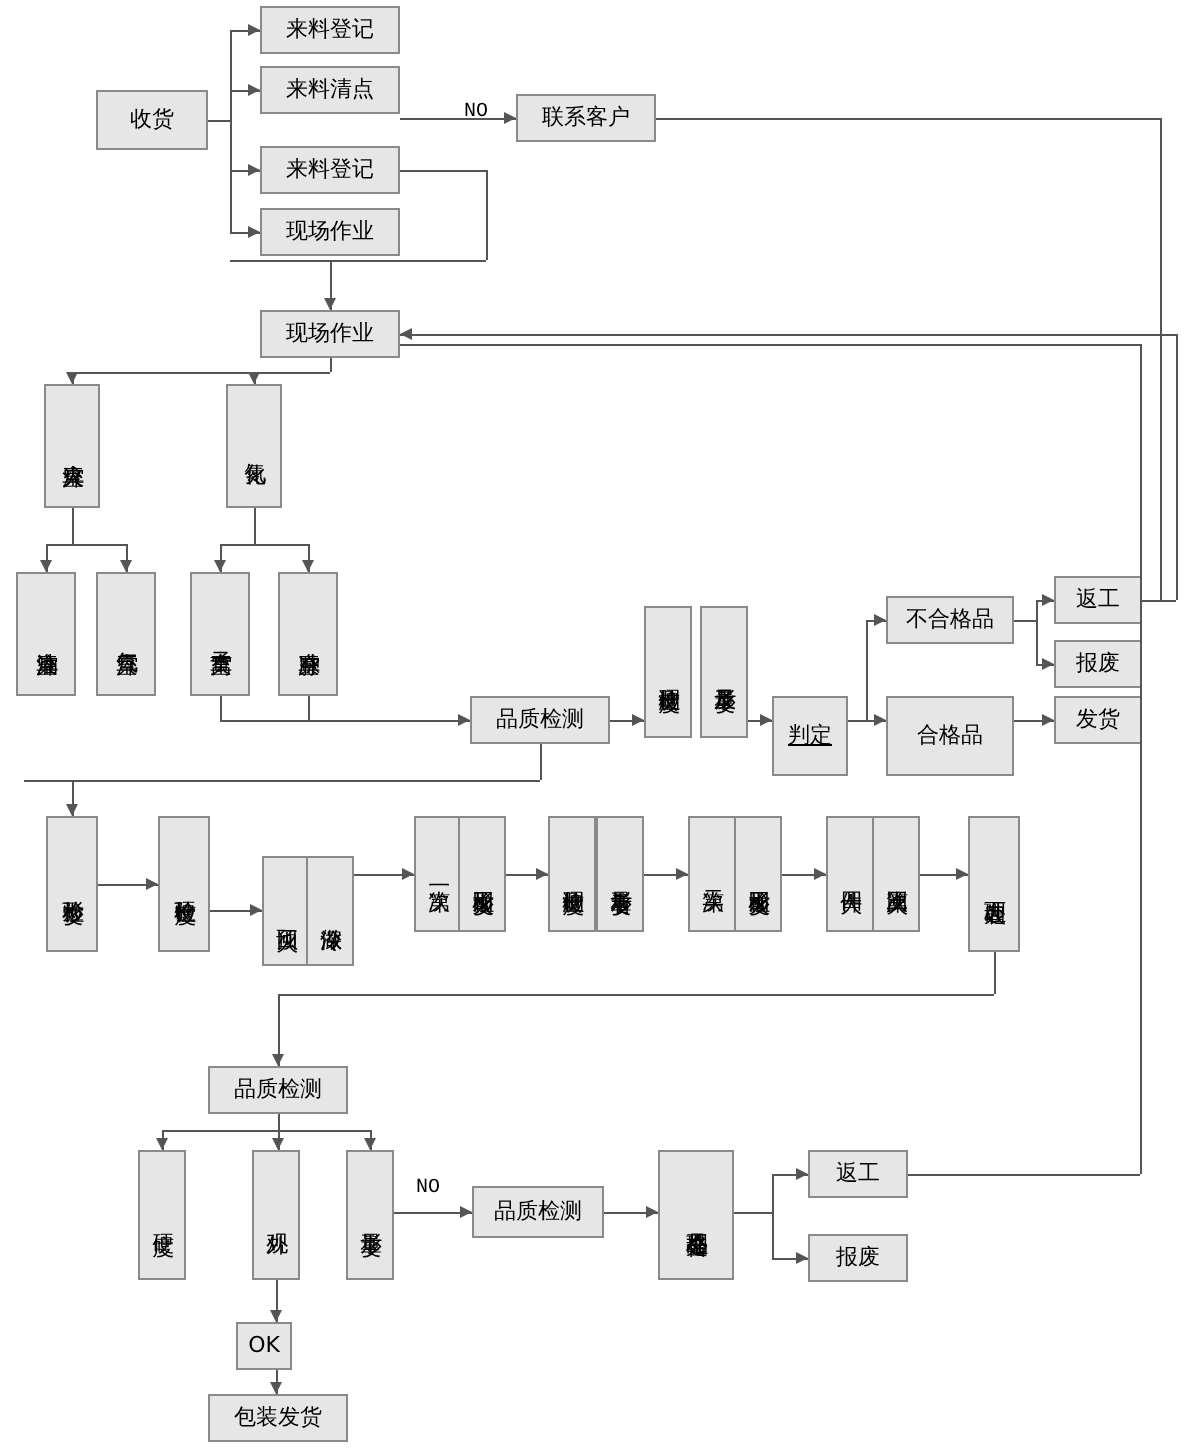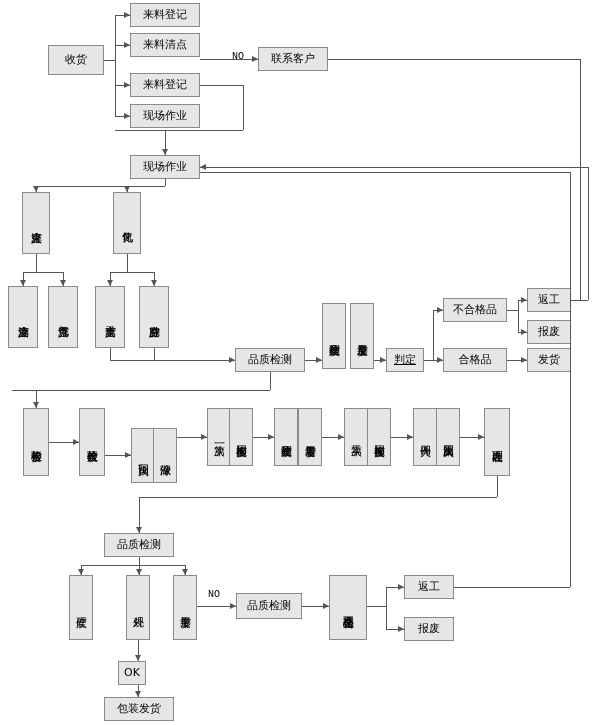--- a/index.html
+++ b/index.html
@@ -82,23 +82,23 @@
     <div class="node" style="left: 130px; top: 155px; width: 70px; height: 24px;">现场作业</div>
     <div class="node vert" style="left: 22px; top: 192px; width: 28px; height: 62px;">真空淬火</div>
     <div class="node vert" style="left: 113px; top: 192px; width: 28px; height: 62px;">氮化</div>
     <div class="node vert" style="left: 8px; top: 286px; width: 30px; height: 62px;">真空油淬</div>
     <div class="node vert" style="left: 48px; top: 286px; width: 30px; height: 62px;">真空气淬</div>
     <div class="node vert" style="left: 95px; top: 286px; width: 30px; height: 62px;">真空离子</div>
     <div class="node vert" style="left: 139px; top: 286px; width: 30px; height: 62px;">真空脉冲</div>
     <div class="node" style="left: 235px; top: 348px; width: 70px; height: 24px;">品质检测</div>
     <div class="node vert" style="left: 322px; top: 303px; width: 24px; height: 66px;">检测硬度</div>
     <div class="node vert" style="left: 350px; top: 303px; width: 24px; height: 66px;">及变形量</div>
-    <div class="node" style="left: 386px; top: 348px; width: 38px; height: 24px; text-decoration: underline;">判定</div>
+    <div class="node" style="left: 386px; top: 348px; width: 38px; height: 40px; text-decoration: underline;">判定</div>
     <div class="node" style="left: 443px; top: 298px; width: 64px; height: 24px;">不合格品</div>
-    <div class="node" style="left: 443px; top: 348px; width: 64px; height: 24px;">合格品</div>
+    <div class="node" style="left: 443px; top: 348px; width: 64px; height: 40px;">合格品</div>
     <div class="node" style="left: 527px; top: 288px; width: 44px; height: 24px;">返工</div>
     <div class="node" style="left: 527px; top: 320px; width: 44px; height: 24px;">报废</div>
     <div class="node" style="left: 527px; top: 348px; width: 44px; height: 24px;">发货</div>
     <div class="node vert" style="left: 23px; top: 408px; width: 26px; height: 68px;">检验变形</div>
     <div class="node vert" style="left: 79px; top: 408px; width: 26px; height: 68px;">检验硬度</div>
     <div class="node vert" style="left: 131px; top: 428px; width: 24px; height: 55px;">预回火</div>
     <div class="node vert" style="left: 153px; top: 428px; width: 24px; height: 55px;">做深冷</div>
     <div class="node vert" style="left: 207px; top: 408px; width: 24px; height: 58px;">第一次</div>
     <div class="node vert" style="left: 229px; top: 408px; width: 24px; height: 58px;">火检变形回</div>
     <div class="node vert" style="left: 274px; top: 408px; width: 24px; height: 58px;">检测硬度</div>

